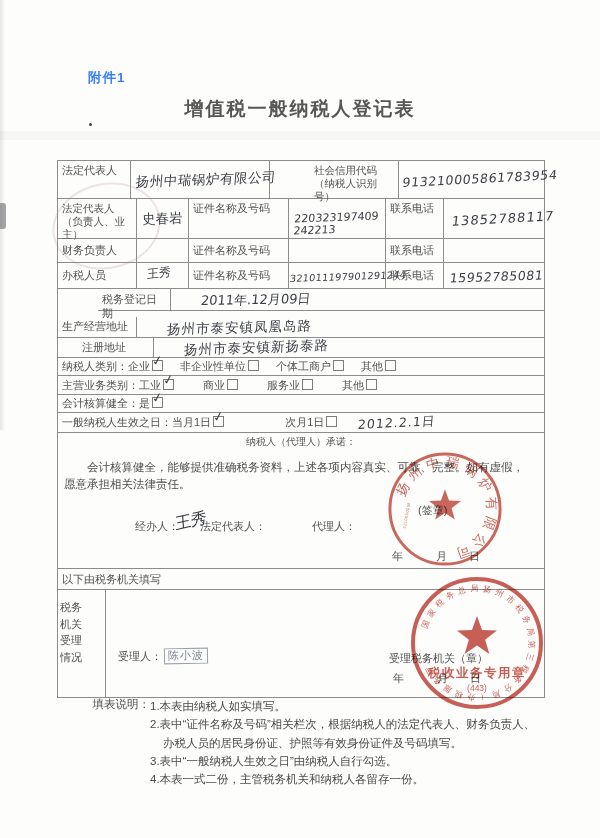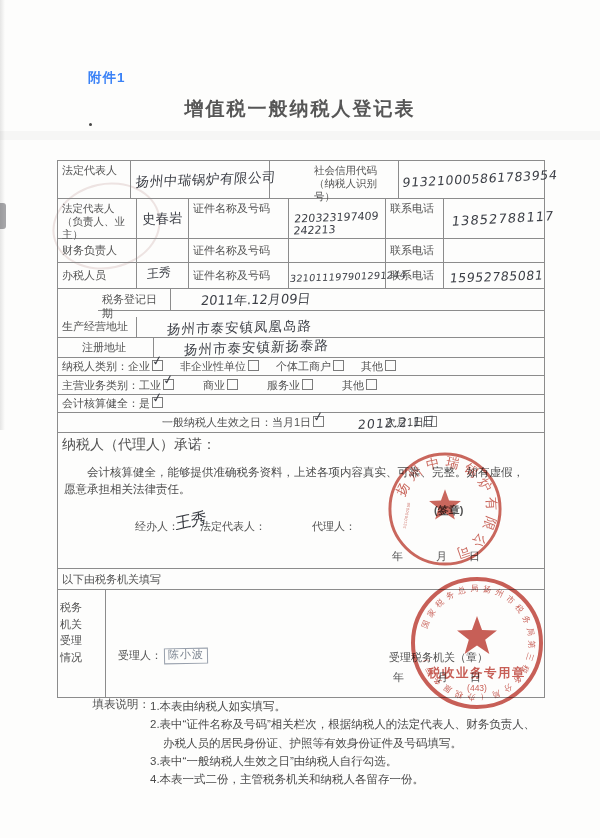--- a/index.html
+++ b/index.html
@@ -161,52 +161,52 @@
         <span class="lab">主营业务类别：</span><span class="lab">工业</span><span class="cb"><span class="mk">✓</span></span><span class="opt-gap-wide"></span><span class="lab">商业</span><span class="cb"></span><span class="opt-gap-wide"></span><span class="lab">服务业</span><span class="cb"></span><span class="opt-gap-wide"></span><span class="lab">其他</span><span class="cb"></span>
       </div>
     </div>
 
     <div class="row" style="height:18px;">
       <div class="cell" style="width:486px;padding-top:2px;">
         <span class="lab">会计核算健全：</span><span class="lab">是</span><span class="cb"><span class="mk">✓</span></span>
       </div>
     </div>
 
-    <div class="row" style="height:20px;text-align:center;">
+    <div class="row" style="height:20px;">
       <div class="cell" style="width:486px;padding-top:3px;">
         <span class="lab">一般纳税人生效之日：</span><span class="lab">当月1日</span><span class="cb"><span class="mk">✓</span></span><span style="display:inline-block;width:58px;"></span><span class="lab">次月1日</span><span class="cb"></span>
         <span class="hand" style="left:300px;top:2px;font-size:12.5px;letter-spacing:1px;transform:skewX(-8deg) rotate(-3deg);">2012.2.1日</span>
       </div>
     </div>
 
     <div class="row" style="height:136px;">
       <div class="cell" style="width:486px;">
-        <div class="lab" style="font-size:14px;">纳税人（代理人）承诺：</div>
+        <div class="lab" style="font-size:10px;text-align:center;">纳税人（代理人）承诺：</div>
         <div class="commit-body">会计核算健全，能够提供准确税务资料，上述各项内容真实、可靠、完整。如有虚假，愿意承担相关法律责任。</div>
         <span class="abspos lab" style="left:77px;top:87px;">经办人：</span>
         <span class="hand" style="left:117px;top:78px;font-size:16px;transform:rotate(-12deg) skewX(-8deg);color:#35383f;">王秀</span>
         <span class="abspos lab" style="left:142px;top:87px;">法定代表人：</span>
         <span class="abspos lab" style="left:254px;top:87px;">代理人：</span>
-        <span class="abspos lab" style="left:376px;top:71px;font-weight:bold;">(签章)</span>
+        <span class="abspos lab" style="left:360px;top:71px;">(签章)</span>
         <span class="abspos lab" style="left:334px;top:117px;">年　　　月　　日</span>
       </div>
     </div>
 
     <div class="row" style="height:21px;">
       <div class="cell lab" style="width:486px;padding-top:4px;">以下由税务机关填写</div>
     </div>
 
     <div class="row" style="height:107px;">
       <div class="cell lab vlabel" style="width:48px;">
         <div>税务</div>
         <div>机关</div>
         <div>受理</div>
         <div>情况</div>
       </div>
-      <div class="cell" style="width:438px;font-family:Liberation Mono, monospace;">
+      <div class="cell" style="width:438px;">
         <span class="abspos lab" style="left:12px;top:60px;">受理人：</span>
         <span class="chop" style="left:58px;top:58px;">陈小波</span>
         <span class="abspos lab" style="left:283px;top:62px;">受理税务机关（章）</span>
         <span class="abspos lab" style="left:287px;top:82px;">年　　　月　　日</span>
       </div>
     </div>
   </div>
 
   <svg class="seal" style="left:386px;top:450px;" width="118" height="118" viewBox="0 0 120 120">
     <circle cx="60" cy="60" r="56" fill="none" stroke="#c24d41" stroke-width="3"></circle>

